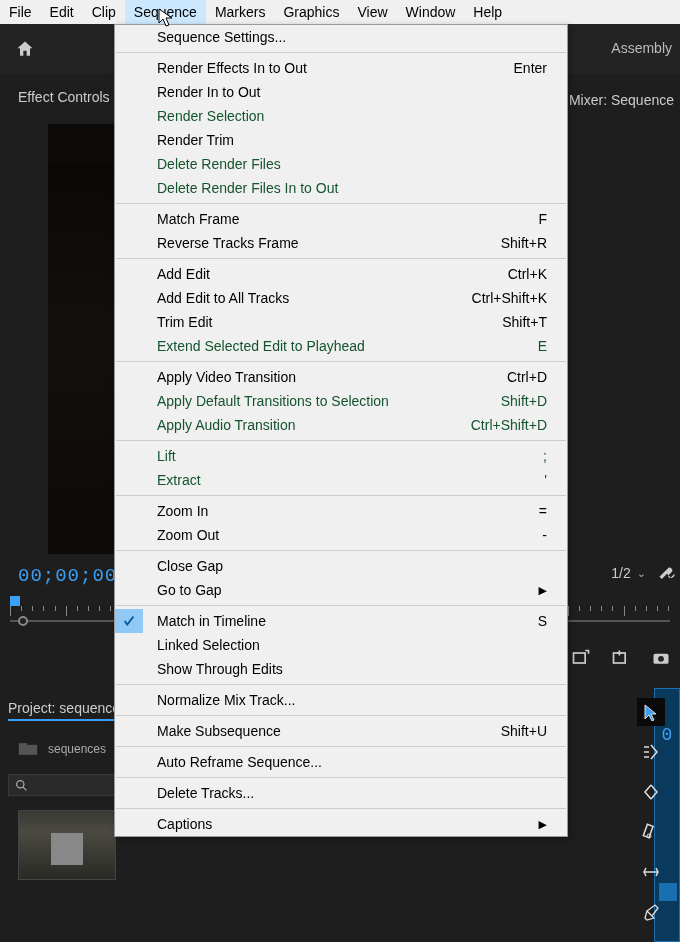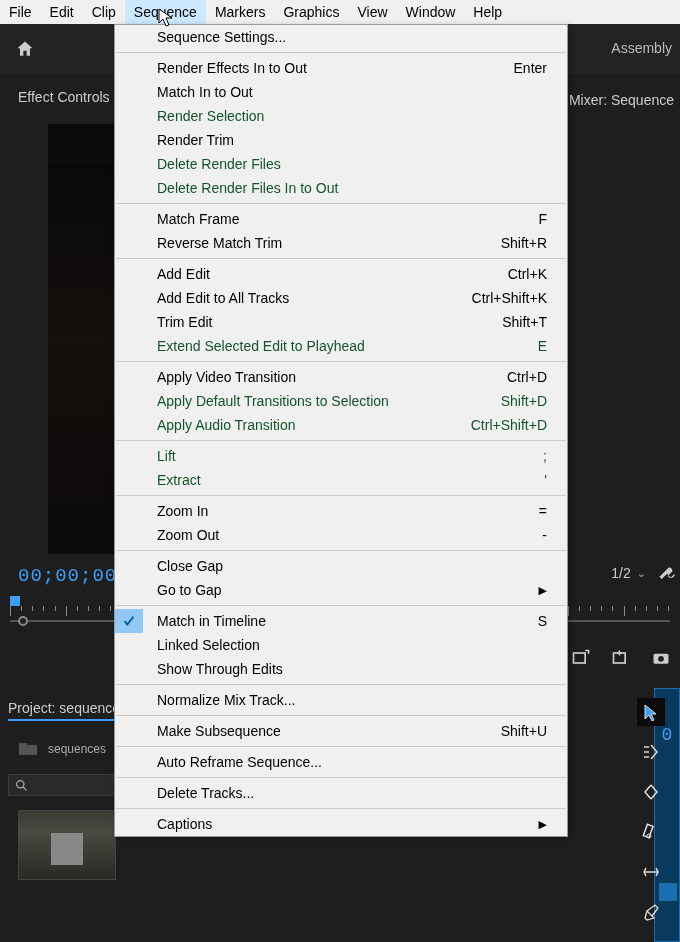--- a/index.html
+++ b/index.html
@@ -248,21 +248,21 @@
     <div class="menu-item">
       <span>Sequence Settings...</span>
       <span></span>
     </div>
     <div class="menu-sep"></div>
     <div class="menu-item">
       <span>Render Effects In to Out</span>
       <span>Enter</span>
     </div>
     <div class="menu-item">
-      <span>Match In to Out</span>
+      <span>Render In to Out</span>
       <span></span>
     </div>
     <div class="menu-item disabled">
       <span>Render Selection</span>
       <span></span>
     </div>
     <div class="menu-item">
       <span>Render Trim</span>
       <span></span>
     </div>
@@ -273,21 +273,21 @@
     <div class="menu-item disabled">
       <span>Delete Render Files In to Out</span>
       <span></span>
     </div>
     <div class="menu-sep"></div>
     <div class="menu-item">
       <span>Match Frame</span>
       <span>F</span>
     </div>
     <div class="menu-item">
-      <span>Reverse Match Trim</span>
+      <span>Reverse Tracks Frame</span>
       <span>Shift+R</span>
     </div>
     <div class="menu-sep"></div>
     <div class="menu-item">
       <span>Add Edit</span>
       <span>Ctrl+K</span>
     </div>
     <div class="menu-item">
       <span>Add Edit to All Tracks</span>
       <span>Ctrl+Shift+K</span>

